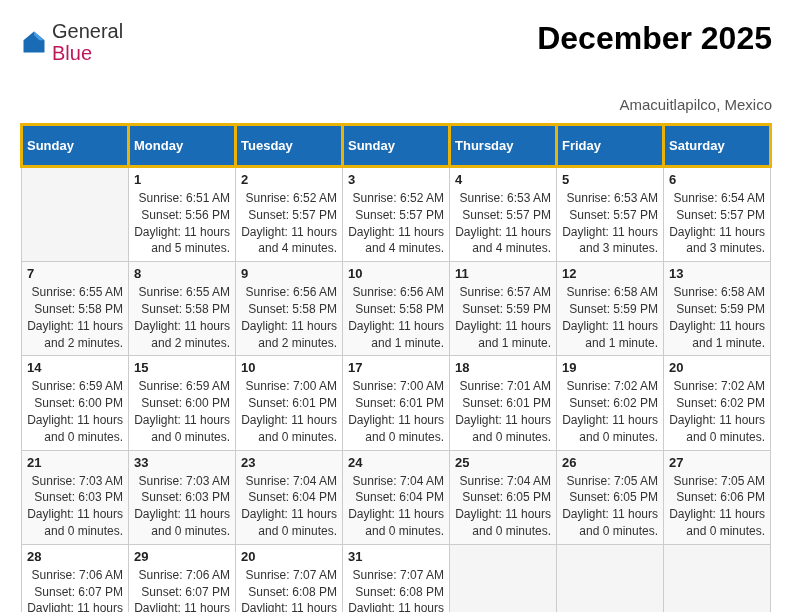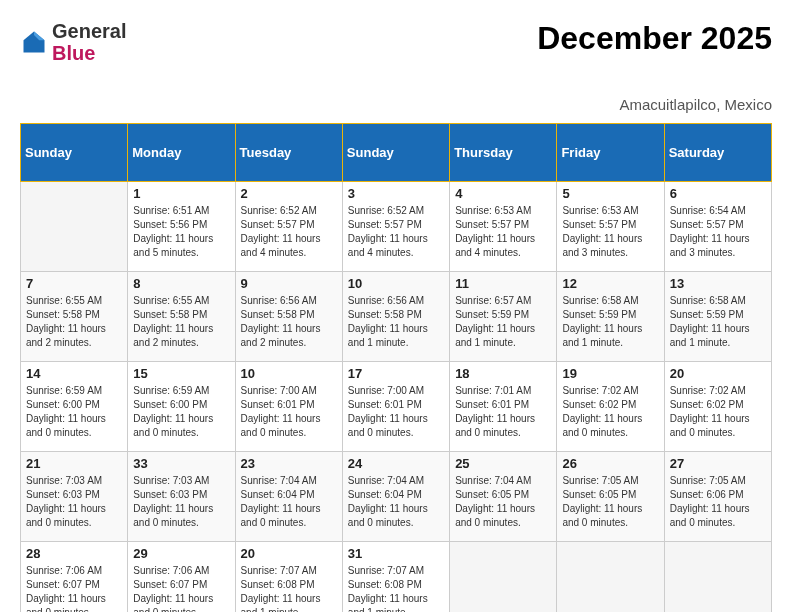--- a/index.html
+++ b/index.html
@@ -16,21 +16,21 @@
       align-items: flex-start;
       margin-bottom: 10px;
     }
     .logo {
       display: flex;
       align-items: center;
       gap: 4px;
     }
     .logo-text {
       font-size: 20px;
-      font-weight: bold;
+      font-weight: normal;
       line-height: 1.1;
     }
     .logo-general { color: #333; }
     .logo-blue { color: #be185d; }
     .logo-icon {
       width: 28px;
       height: 28px;
     }
     .title-block {
       text-align: right;
@@ -46,25 +46,25 @@
       margin-top: 39px;
     }
     .calendar {
       width: 100%;
       border-collapse: collapse;
       font-size: 11px;
     }
     .calendar thead tr th {
       background-color: #1a6bb5;
       color: white;
-      padding: 21px 4px;
+      padding: 12px 4px;
       text-align: left;
       font-size: 13px;
       font-weight: bold;
-      border: 1px solid #eab308;
+      border: 3px solid #eab308;
     }
     .calendar tbody tr td {
       vertical-align: top;
       border: 1px solid #ccc;
       padding: 4px 5px;
       width: 107px;
       min-height: 80px;
       height: 90px;
       background: #fff;
     }
@@ -73,22 +73,23 @@
     }
     .day-number {
       font-weight: bold;
       font-size: 13px;
       color: #222;
       margin-bottom: 3px;
       display: block;
     }
     .day-info {
       color: #333;
-      font-size: 10px;
+      font-size: 12px;
       line-height: 1.4;
+      text-align: right;
     }
     .empty-cell {
       background: #f5f5f5 !important;
     }
   </style>
 </head>
 <body>
 
 <div class="header">
   <div class="logo">

